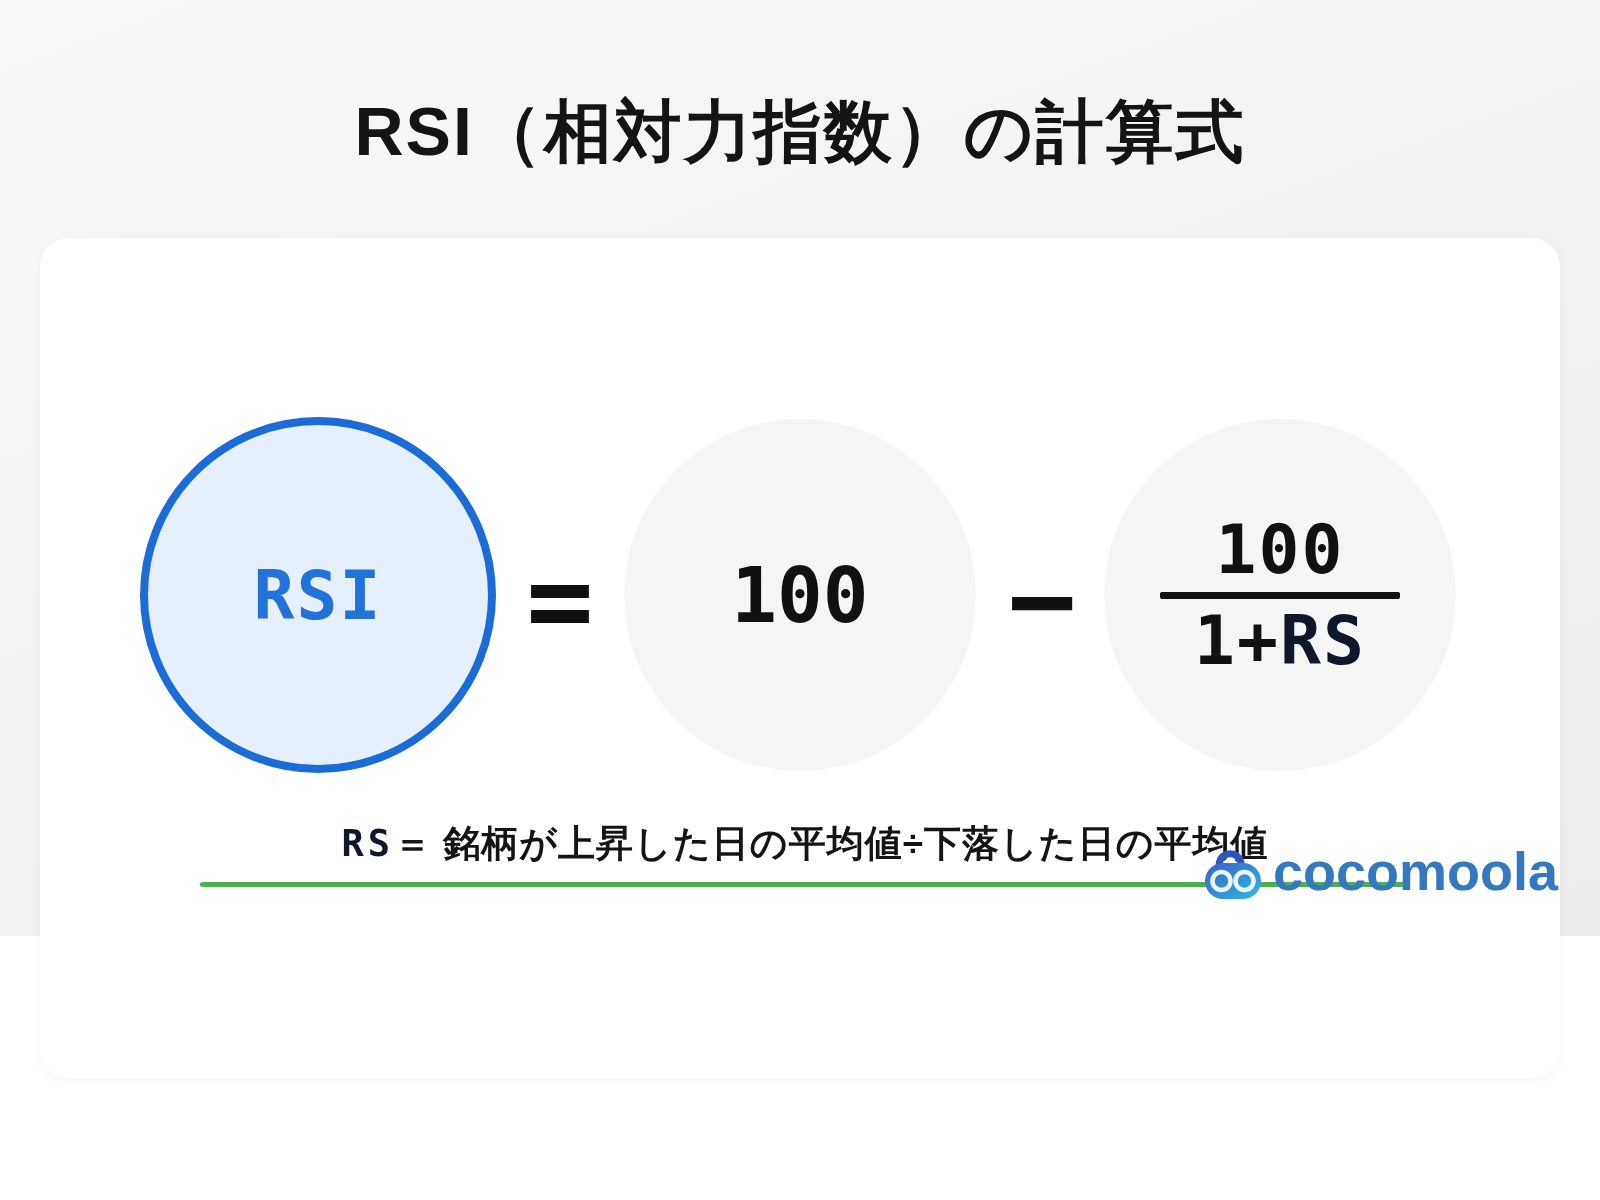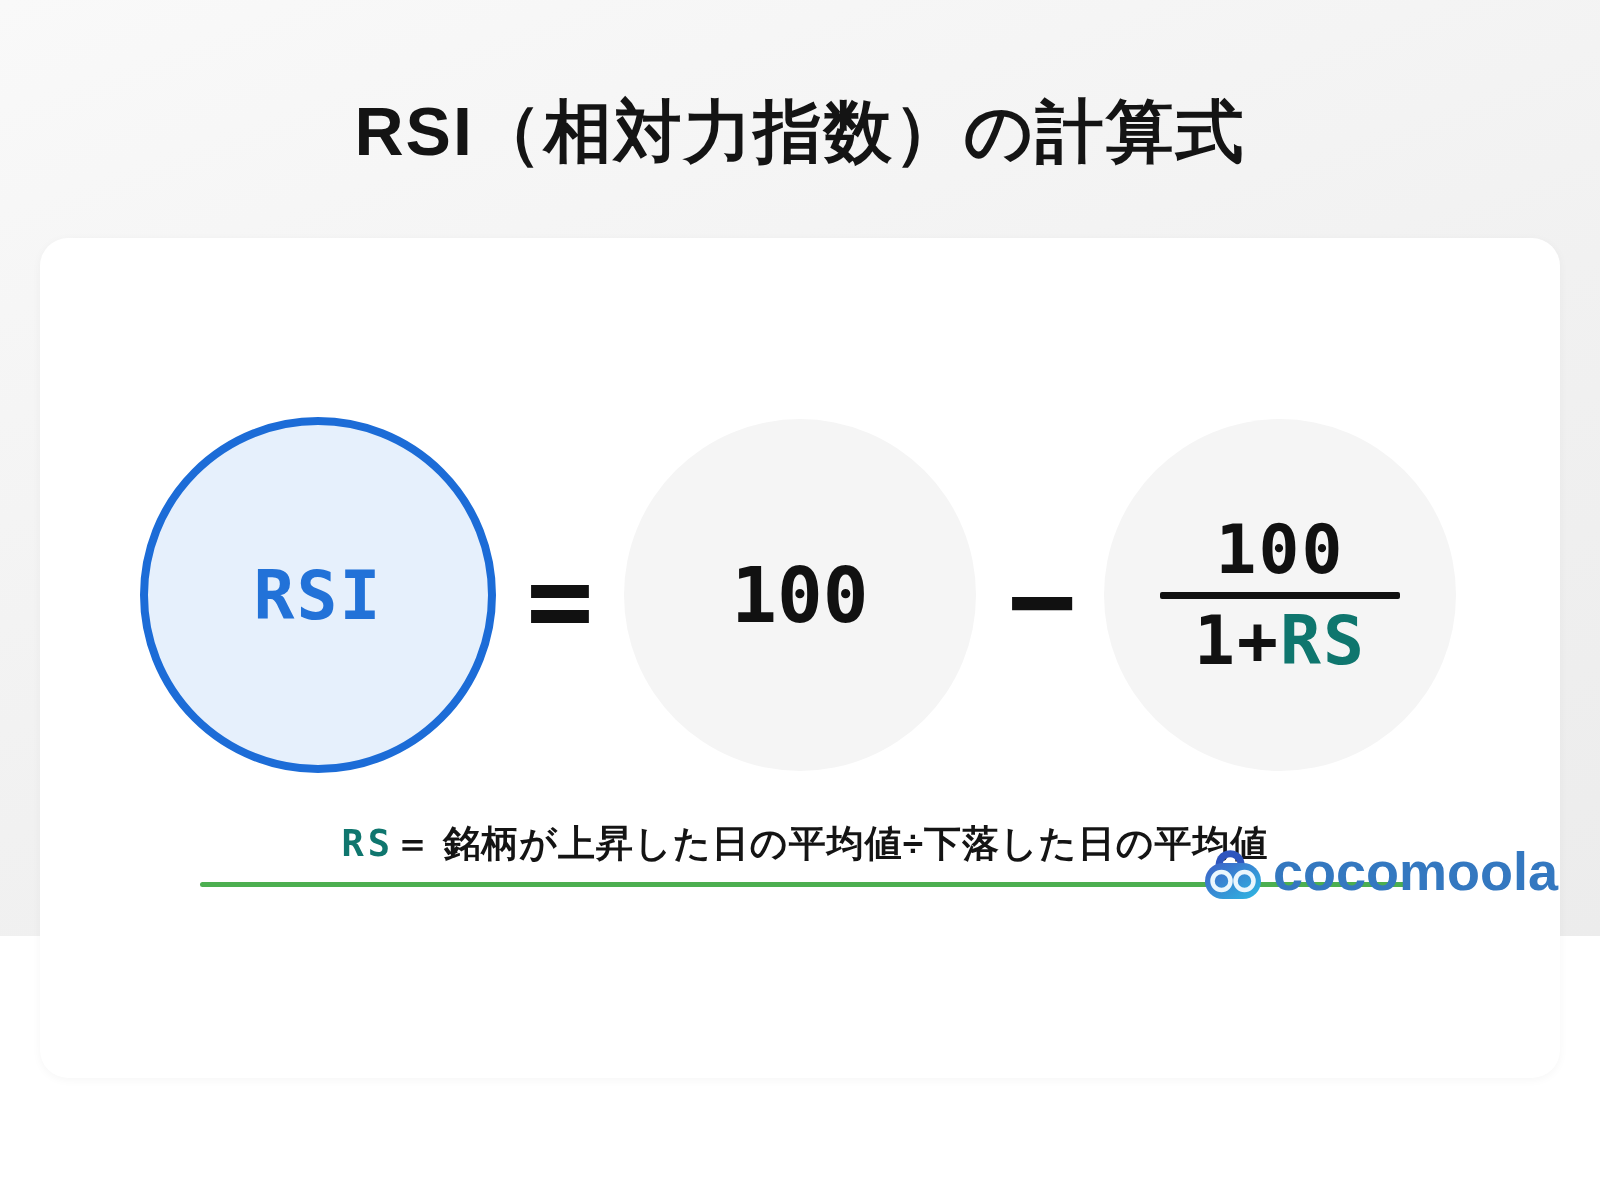--- a/index.html
+++ b/index.html
@@ -53,21 +53,21 @@
   .fraction{
     display:flex;flex-direction:column;align-items:center;
   }
   .numerator,.denominator{
     font-family:"DejaVu Sans Mono",monospace;font-weight:bold;
     font-size:68px;color:#111111;line-height:1.0;letter-spacing:2px;
   }
   .frac-bar{
     width:240px;height:7px;background:#111111;margin:8px 0;border-radius:2px;
   }
-  .green{color:#0f766e;}
+  .green{color:#0f172a;}
   .note{
     position:absolute;left:160px;top:585px;width:1210px;
     text-align:center;
   }
   .note-text{
     font-size:37px;font-weight:800;color:#141414;line-height:1.15;
     letter-spacing:1px;white-space:nowrap;
   }
   .note-text .green{
     font-family:"DejaVu Sans Mono",monospace;font-weight:bold;letter-spacing:4px;

